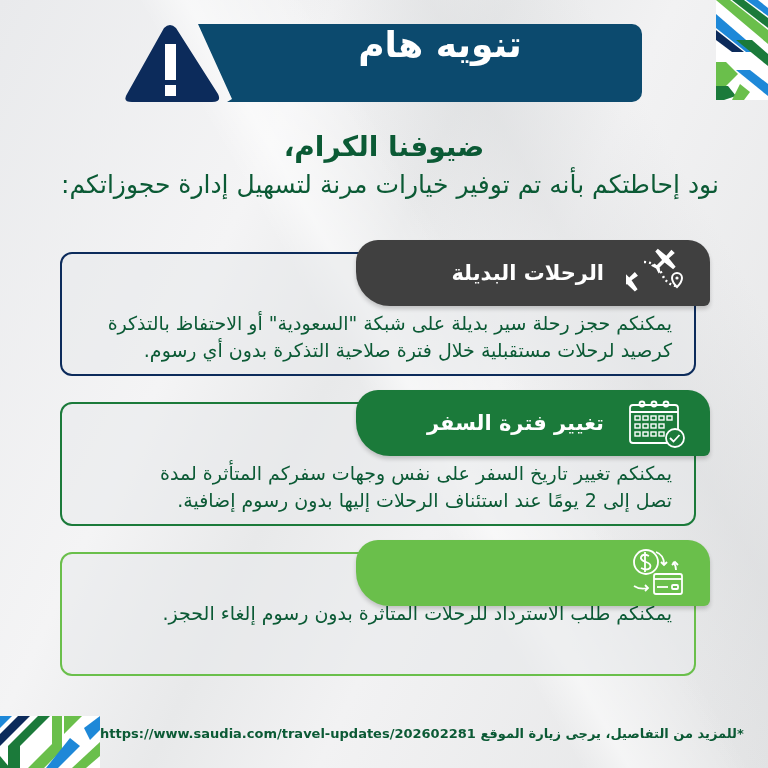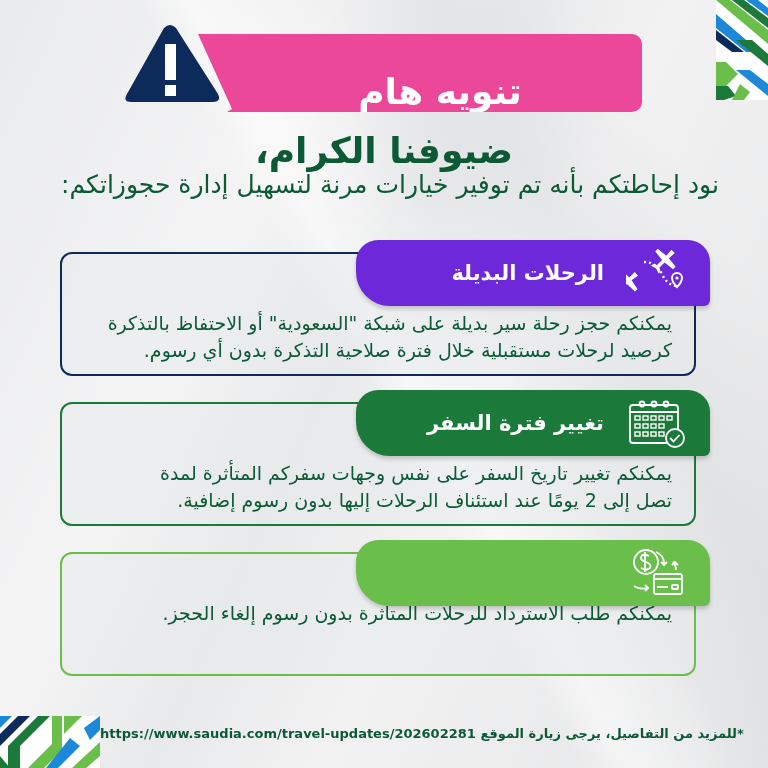--- a/index.html
+++ b/index.html
@@ -27,34 +27,34 @@
 
   
   .banner {
     position: absolute; left: 124px; top: 24px; width: 518px; height: 78px;
   }
   .banner-warning {
     position: absolute; left: 0; top: 0; width: 100px; height: 80px;
   }
   .banner-bar {
     position: absolute; left: 74px; top: 0; right: 0; height: 78px;
-    background: #ec4899;
+    background: #0c4a6e;
     border-radius: 0 10px 10px 0;
     clip-path: polygon(0 0, 100% 0, 100% 100%, 29px 100%, 34px 96%);
-    display: flex; align-items: flex-end; justify-content: center; margin-top: 10px;
+    display: flex; align-items: flex-start; justify-content: center;
   }
   .banner-title {
     color: #fff; font-size: 36px; font-weight: bold;
     direction: rtl; padding-left: 40px;
   }
 
   .greeting {
     position: absolute; left: 0; right: 0; top: 130px;
     text-align: center; direction: rtl;
-    color: #0b5a35; font-size: 36px; font-weight: bold;
+    color: #0b5a35; font-size: 28px; font-weight: bold;
   }
   .intro {
     position: absolute; left: 52px; right: 40px; top: 170px;
     text-align: center; direction: rtl;
     color: #0b5a35; font-size: 25px;
   }
 
   
   .card {
     position: absolute; left: 60px; width: 650px;
@@ -76,21 +76,21 @@
     box-shadow: 0 3px 4px rgba(0,0,0,0.18);
   }
   .card-tab .tab-title {
     color: #fff; font-size: 21px; font-weight: bold; direction: rtl;
   }
   .card-tab .tab-icon { width: 60px; height: 52px; display: flex; align-items: center; justify-content: center; }
   .card-tab .tab-icon svg { display: block; }
 
   .card-1 { top: 240px; height: 140px; }
   .card-1 .card-body { height: 124px; border-color: #0c2b5b; }
-  .card-1 .card-tab { background: #6d28d9; }
+  .card-1 .card-tab { background: #404040; }
 
   .card-2 { top: 390px; height: 140px; }
   .card-2 .card-body { height: 124px; border-color: #1b7a3a; }
   .card-2 .card-tab { background: #1b7a3a; }
 
   .card-3 { top: 540px; height: 140px; }
   .card-3 .card-body { height: 124px; border-color: #6abf4b; align-items: flex-start; padding-top: 46px; padding-bottom: 4px; }
   .card-3 .card-tab { background: #6abf4b; }
 
   .footer {

